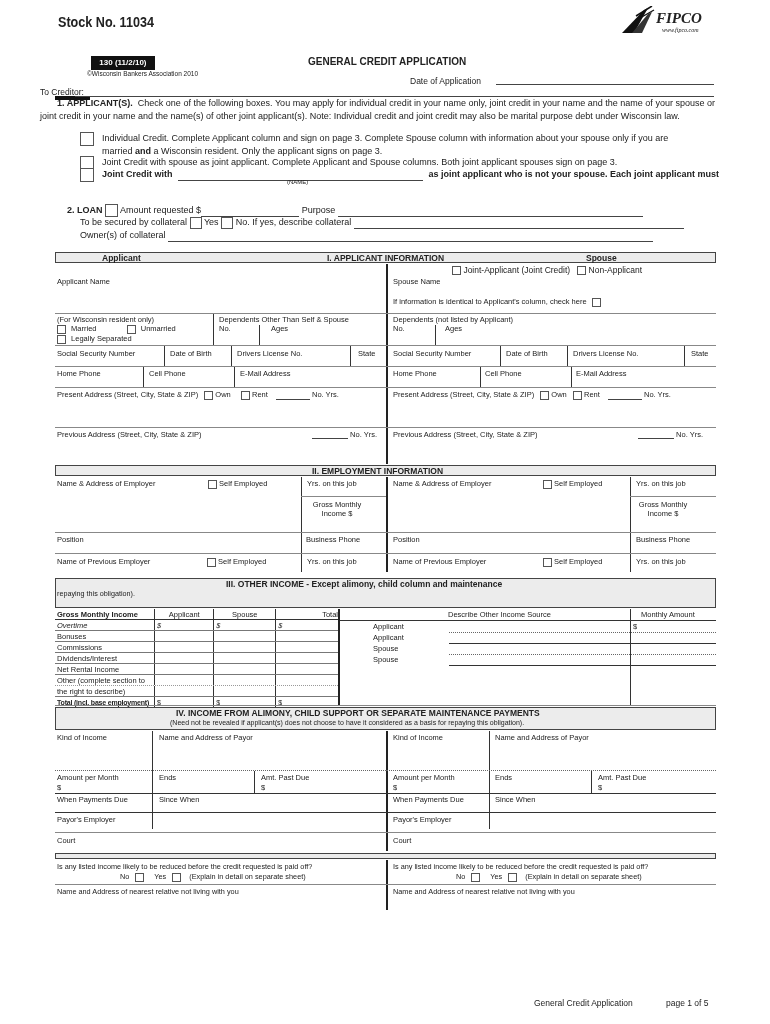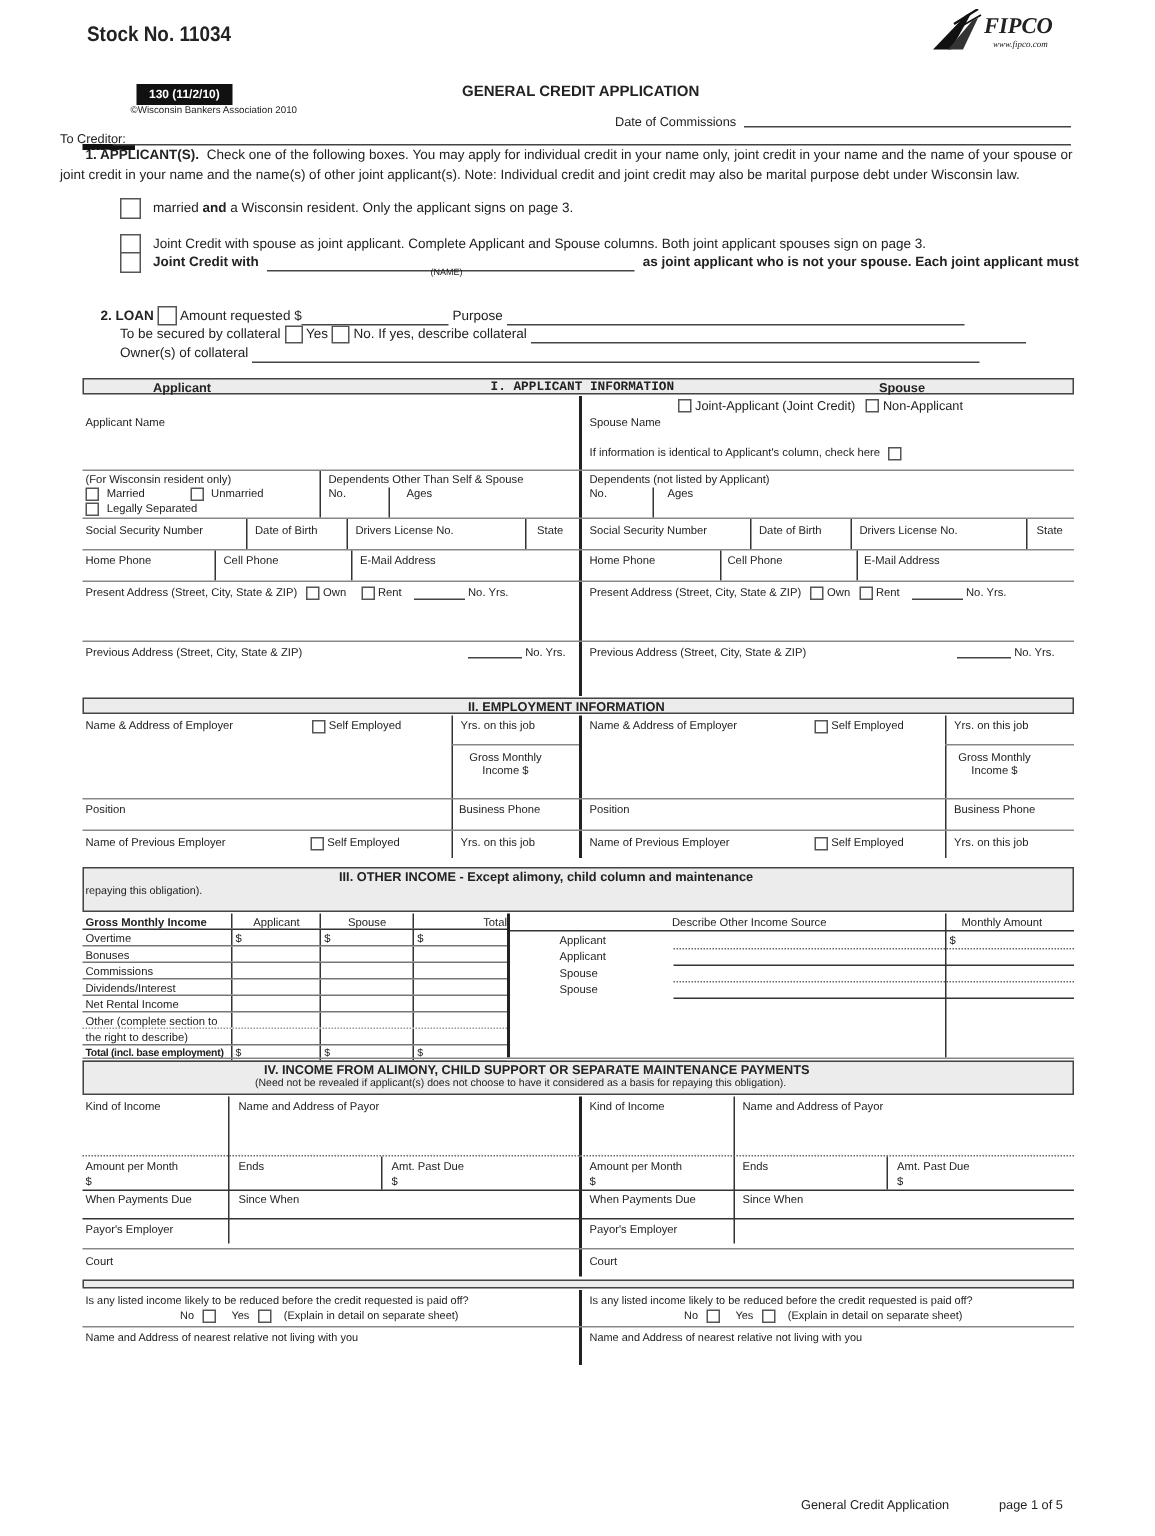--- a/index.html
+++ b/index.html
@@ -37,32 +37,33 @@
 
 <div class="abs" style="left:55px;top:56px;height:14px;display:flex;">
   <span style="background:#111;color:#fff;font-size:8px;font-weight:bold;padding:2px 5px;line-height:10px;margin-top:40px;">W.B.A.</span>
   <span style="width:1px;background:#fff;"></span>
   <span style="background:#111;color:#fff;font-size:8px;font-weight:bold;padding:2px 8px;line-height:10px;">130 (11/2/10)</span>
 </div>
 <div class="abs" style="left:87px;top:70px;font-size:6.5px;">©<span>Wisconsin Bankers Association 2010</span></div>
 
 <div class="abs" style="left:308px;top:56px;font-size:10px;font-weight:bold;">GENERAL CREDIT APPLICATION</div>
 
-<div class="abs" style="left:410px;top:76px;font-size:8.5px;">Date of Commissions</div>
+<div class="abs" style="left:410px;top:76px;font-size:8.5px;">Date of Application</div>
 <div class="abs" style="left:496px;top:84px;width:218px;border-bottom:1px solid #444;height:1px;"></div>
 
 <div class="abs" style="left:40px;top:87px;font-size:8.5px;">To Creditor:</div>
 <div class="abs" style="left:75px;top:96px;width:639px;border-bottom:1px solid #444;height:1px;"></div>
 
 <div class="para" style="left:40px;top:97px;width:675px;text-indent:17px;text-align:justify;">
   <b>1. APPLICANT(S).</b>&nbsp; <span>Check one of the following boxes. You may apply for individual credit in your name only, joint credit in your name and the name of your spouse or joint credit in your name and the name(s) of other joint applicant(s). Note: Individual credit and joint credit may also be marital purpose debt under Wisconsin law.</span>
 </div>
 
 <span class="cb abs" style="left:80px;top:132px;width:14px;height:14px;"></span>
 <div class="para" style="left:102px;top:132px;width:612px;">
+  <div>Individual Credit. Complete Applicant column and sign on page 3. Complete Spouse column with information about your spouse only if you are</div>
   <div><span>married</span> <b>and</b> <span>a Wisconsin resident. Only the applicant signs on page 3.</span></div>
 </div>
 
 <span class="cb abs" style="left:80px;top:156px;width:14px;height:14px;"></span>
 <div class="para" style="left:102px;top:156px;width:612px;">Joint Credit with spouse as joint applicant. Complete Applicant and Spouse columns. Both joint applicant spouses sign on page 3.</div>
 
 <span class="cb abs" style="left:80px;top:168px;width:14px;height:14px;"></span>
 <div class="para" style="left:102px;top:168px;width:612px;white-space:nowrap;font-weight:bold;">
   <span>Joint Credit with</span>
   <span class="uline" style="width:245px;margin:0 3px;"></span>
@@ -89,21 +90,21 @@
   <span>No. If yes, describe collateral</span>
   <span class="uline" style="width:330px;"></span>
 </div>
 <div class="para" style="left:80px;top:229px;white-space:nowrap;">
   <span>Owner(s) of collateral</span>
   <span class="uline" style="width:485px;"></span>
 </div>
 
 <div class="bar" style="left:55px;top:252px;width:661px;height:11px;"></div>
 <div class="sec-title" style="left:102px;top:253px;">Applicant</div>
-<div class="sec-title" style="left:327px;top:253px;font-family:Liberation Mono, monospace;">I. APPLICANT INFORMATION</div>
+<div class="sec-title" style="left:327px;top:253px;">I. APPLICANT INFORMATION</div>
 <div class="sec-title" style="left:586px;top:253px;">Spouse</div>
 
 <div class="vl thick" style="left:386px;top:264px;height:200px;"></div>
 
 <div class="lbl" style="left:452px;top:265px;font-size:8.5px;">
   <span class="cb sm"></span>
   <span>Joint-Applicant (Joint Credit)</span>
   &nbsp;&nbsp;<span class="cb sm"></span>
   <span>Non-Applicant</span>
 </div>
@@ -259,21 +260,21 @@
 </div>
 
 <div id="incomeTable" class="abs" style="left:55px;top:609px;width:283px;">
   <div style="display:flex;height:11px;border-bottom:1px solid #333;font-size:7.5px;line-height:11px;">
     <span style="width:110px;padding-left:2px;font-weight:bold;border-right:1px solid #333;">Gross Monthly Income</span>
     <span style="width:65px;text-align:center;border-right:1px solid #333;">Applicant</span>
     <span style="width:68px;text-align:center;border-right:1px solid #333;">Spouse</span>
     <span style="width:68px;text-align:right;">Total</span>
   </div>
   <div id="incomeRows">
-      <div style="display: flex; height: 11px; border-bottom: 1px solid rgb(119, 119, 119); font-size: 7.5px; line-height: 11px;">
+      <div style="display: flex; height: 11px; border-bottom: 1px solid rgb(119, 119, 119); font-size: 7.5px; line-height: 11px; font-style: italic;">
         <span style="width: 110px; padding-left: 2px; border-right: 1px solid rgb(51, 51, 51);">Overtime</span>
         <span style="width: 65px; padding-left: 2px; border-right: 1px solid rgb(51, 51, 51);">$</span>
         <span style="width: 68px; padding-left: 2px; border-right: 1px solid rgb(51, 51, 51);">$</span>
         <span style="width: 68px; padding-left: 2px;">$</span>
       </div>
       <div style="display: flex; height: 11px; border-bottom: 1px solid rgb(119, 119, 119); font-size: 7.5px; line-height: 11px;">
         <span style="width: 110px; padding-left: 2px; border-right: 1px solid rgb(51, 51, 51);">Bonuses</span>
         <span style="width: 65px; padding-left: 2px; border-right: 1px solid rgb(51, 51, 51);"></span>
         <span style="width: 68px; padding-left: 2px; border-right: 1px solid rgb(51, 51, 51);"></span>
         <span style="width: 68px; padding-left: 2px;"></span>

